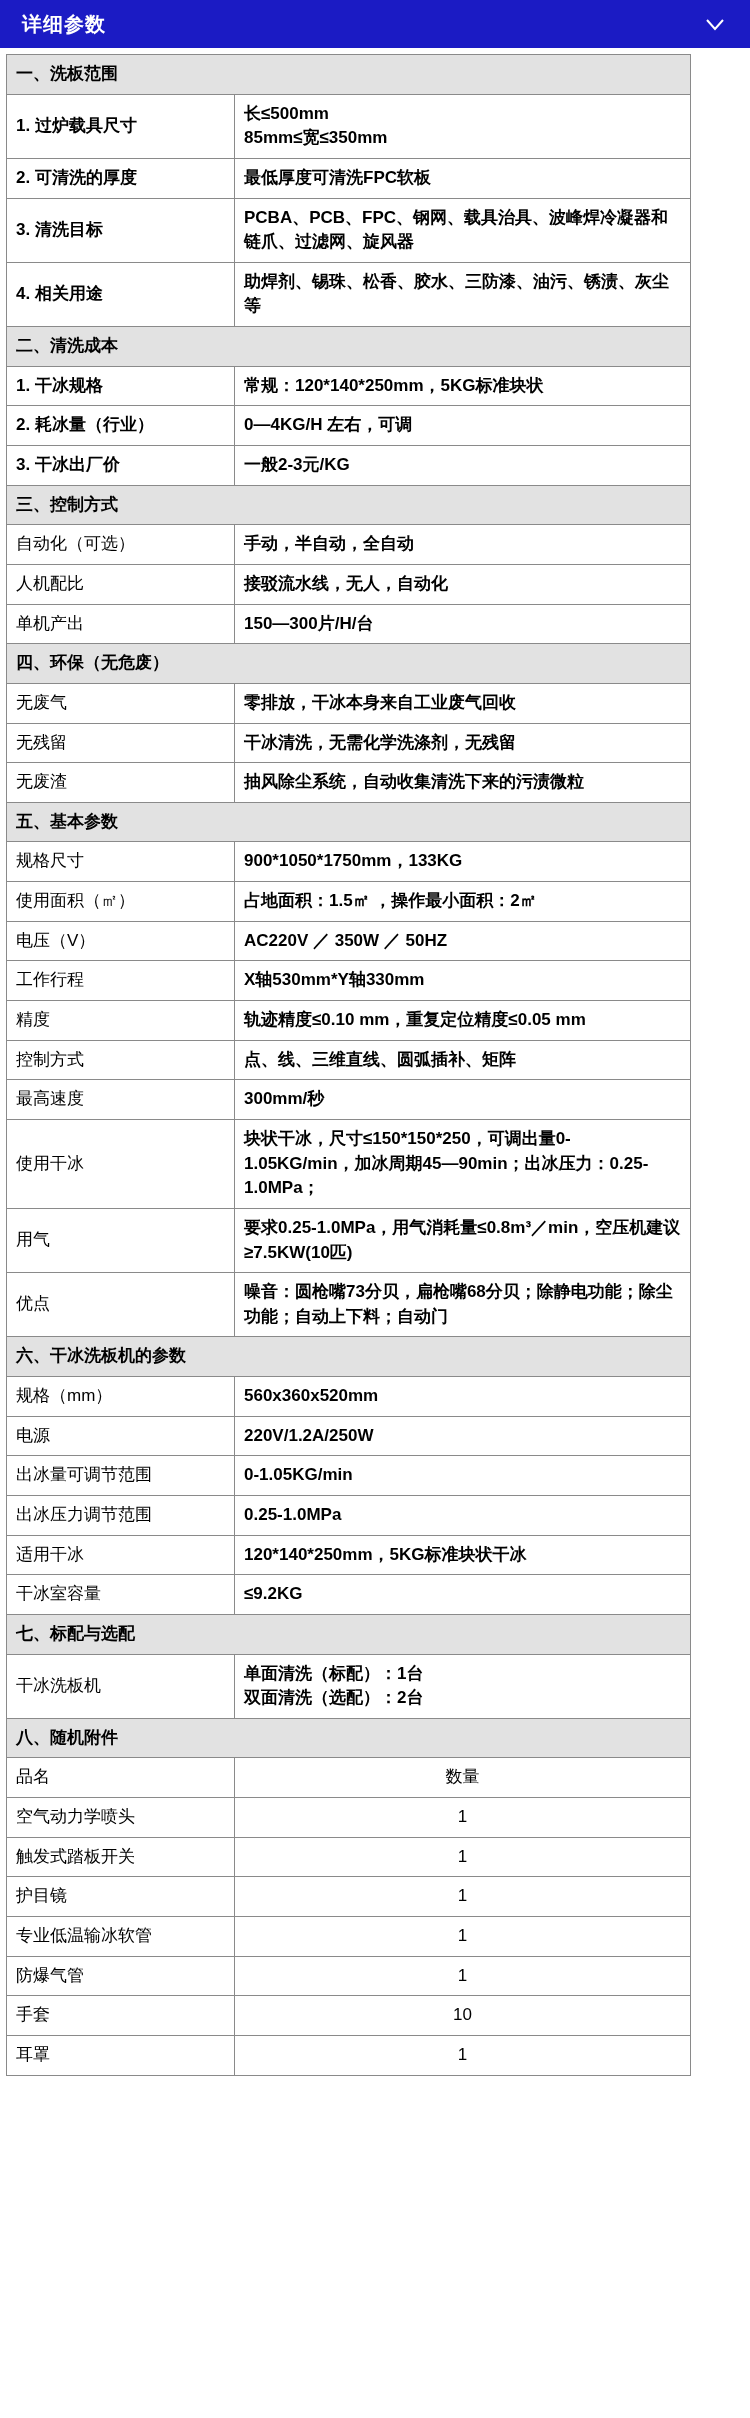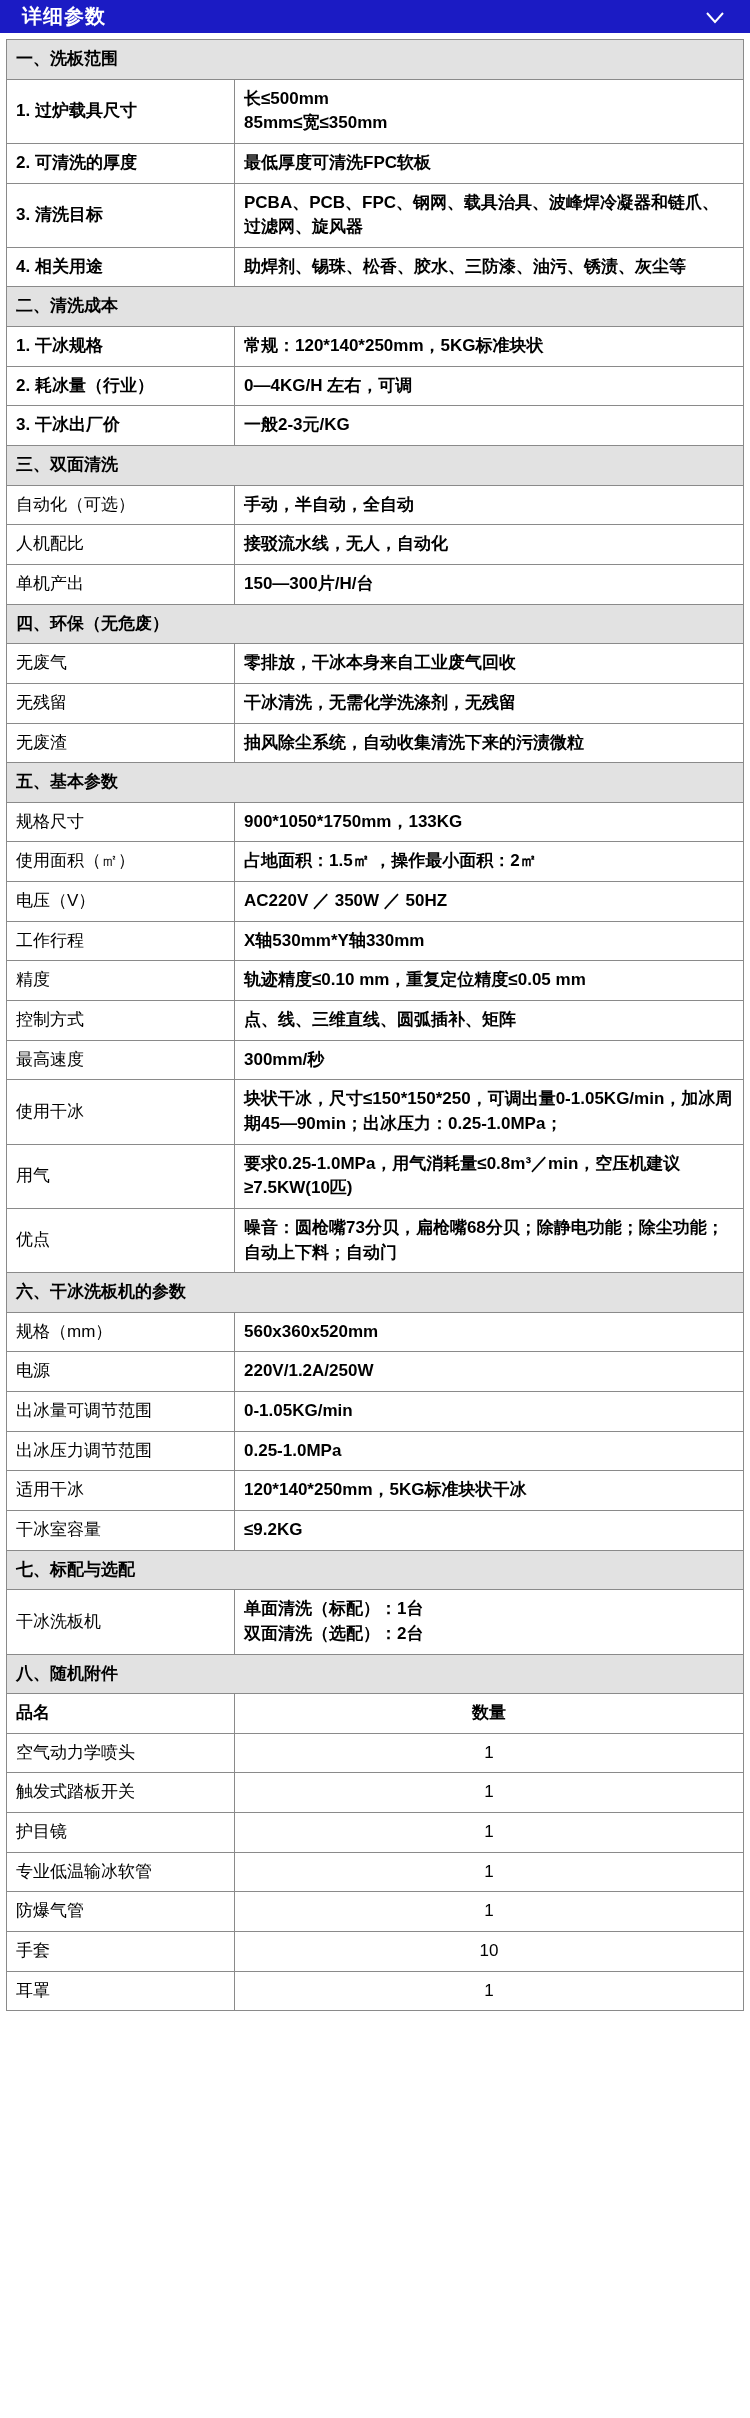--- a/index.html
+++ b/index.html
@@ -12,21 +12,21 @@
     width: 750px;
     min-height: 2418px;
     background: #ffffff;
     padding: 0 0 0 0;
     position: relative;
   }
   
   .header {
     background: #1b1bc4;
     color: #ffffff;
-    height: 33px;
+    height: 48px;
     display: flex;
     align-items: center;
     justify-content: space-between;
     padding: 0 22px 0 22px;
   }
   .header-title {
     font-size: 20px;
     font-weight: bold;
     letter-spacing: 1px;
   }
@@ -34,21 +34,21 @@
     width: 26px; height: 26px;
     display: flex; align-items: center; justify-content: center;
   }
   .chev svg { display:block; }
 
   
   .tbl-wrap {
     padding: 6px 6px 10px 6px;
   }
   table.spec {
-    width: 738px;
+    width: 685px;
     border-collapse: collapse;
     table-layout: fixed;
     border: 1px solid #8a8a8a;
   }
   table.spec td {
     border: 1px solid #8a8a8a;
     padding: 7px 9px;
     font-size: 17px;
     color: #000000;
     vertical-align: middle;
@@ -69,21 +69,21 @@
     width: 228px;
     font-weight: bold;
   }
   td.val {
     font-weight: bold;
   }
   td.tight { padding-top: 4px; padding-bottom: 4px; }
 
   
   td.acc-head {
-    font-weight: bold;
+    font-weight: normal;
     text-align: left;
   }
   td.acc-head.center { text-align: center; }
   td.acc-name { font-weight: normal; }
   td.acc-qty2 { text-align: center; }
 </style>
 </head>
 <body>
 
 <div class="page">
@@ -136,21 +136,21 @@
         <tr>
           <td class="lbl-num tight">2. 耗冰量（行业）</td>
           <td class="val tight">0—4KG/H 左右，可调</td>
         </tr>
         <tr>
           <td class="lbl-num tight">3. 干冰出厂价</td>
           <td class="val tight">一般2-3元/KG</td>
         </tr>
 
         <tr>
-          <td class="section" colspan="2">三、双面清洗</td>
+          <td class="section" colspan="2">三、控制方式</td>
         </tr>
         <tr>
           <td class="lbl">自动化（可选）</td>
           <td class="val">手动，半自动，全自动</td>
         </tr>
         <tr>
           <td class="lbl">人机配比</td>
           <td class="val">接驳流水线，无人，自动化</td>
         </tr>
         <tr>

